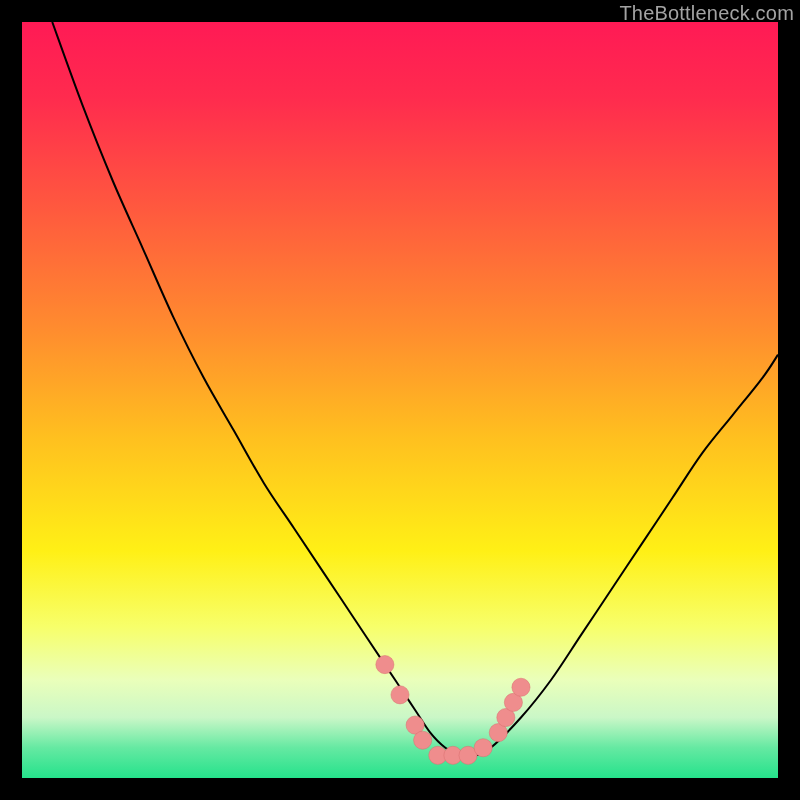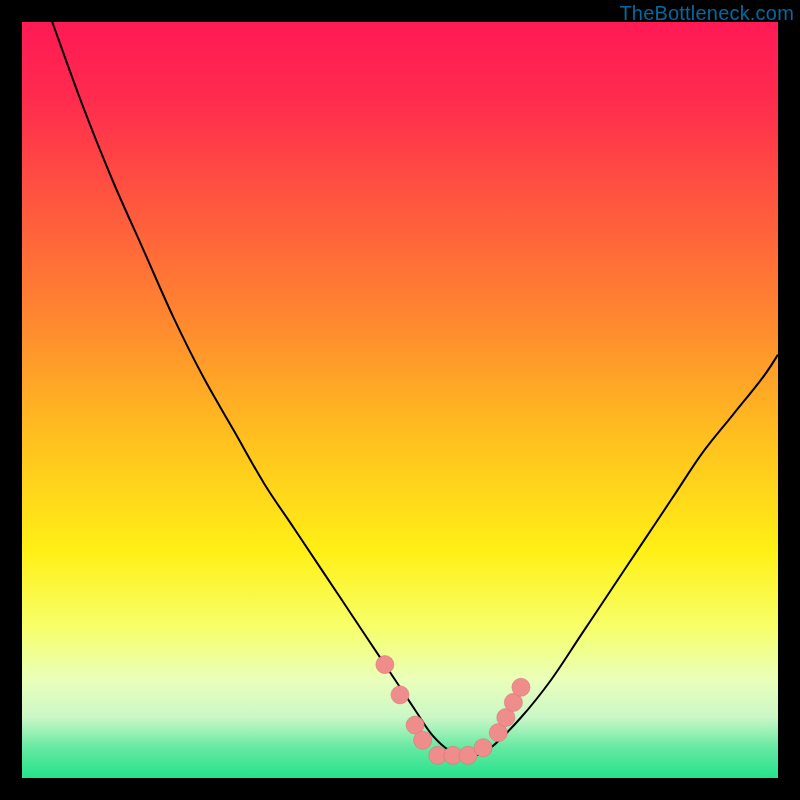--- a/index.html
+++ b/index.html
@@ -21,21 +21,21 @@
     left: 22px;
     top: 22px;
     width: 756px;
     height: 756px;
     overflow: hidden;
   }
   .attribution {
     position: absolute;
     top: 2px;
     right: 6px;
-    color: #0369a1;
+    color: #a3a3a3;
     font-size: 20px;
     font-weight: 400;
     letter-spacing: 0.2px;
     z-index: 50;
   }
   svg {
     display: block;
   }
   .curve {
     fill: none;

